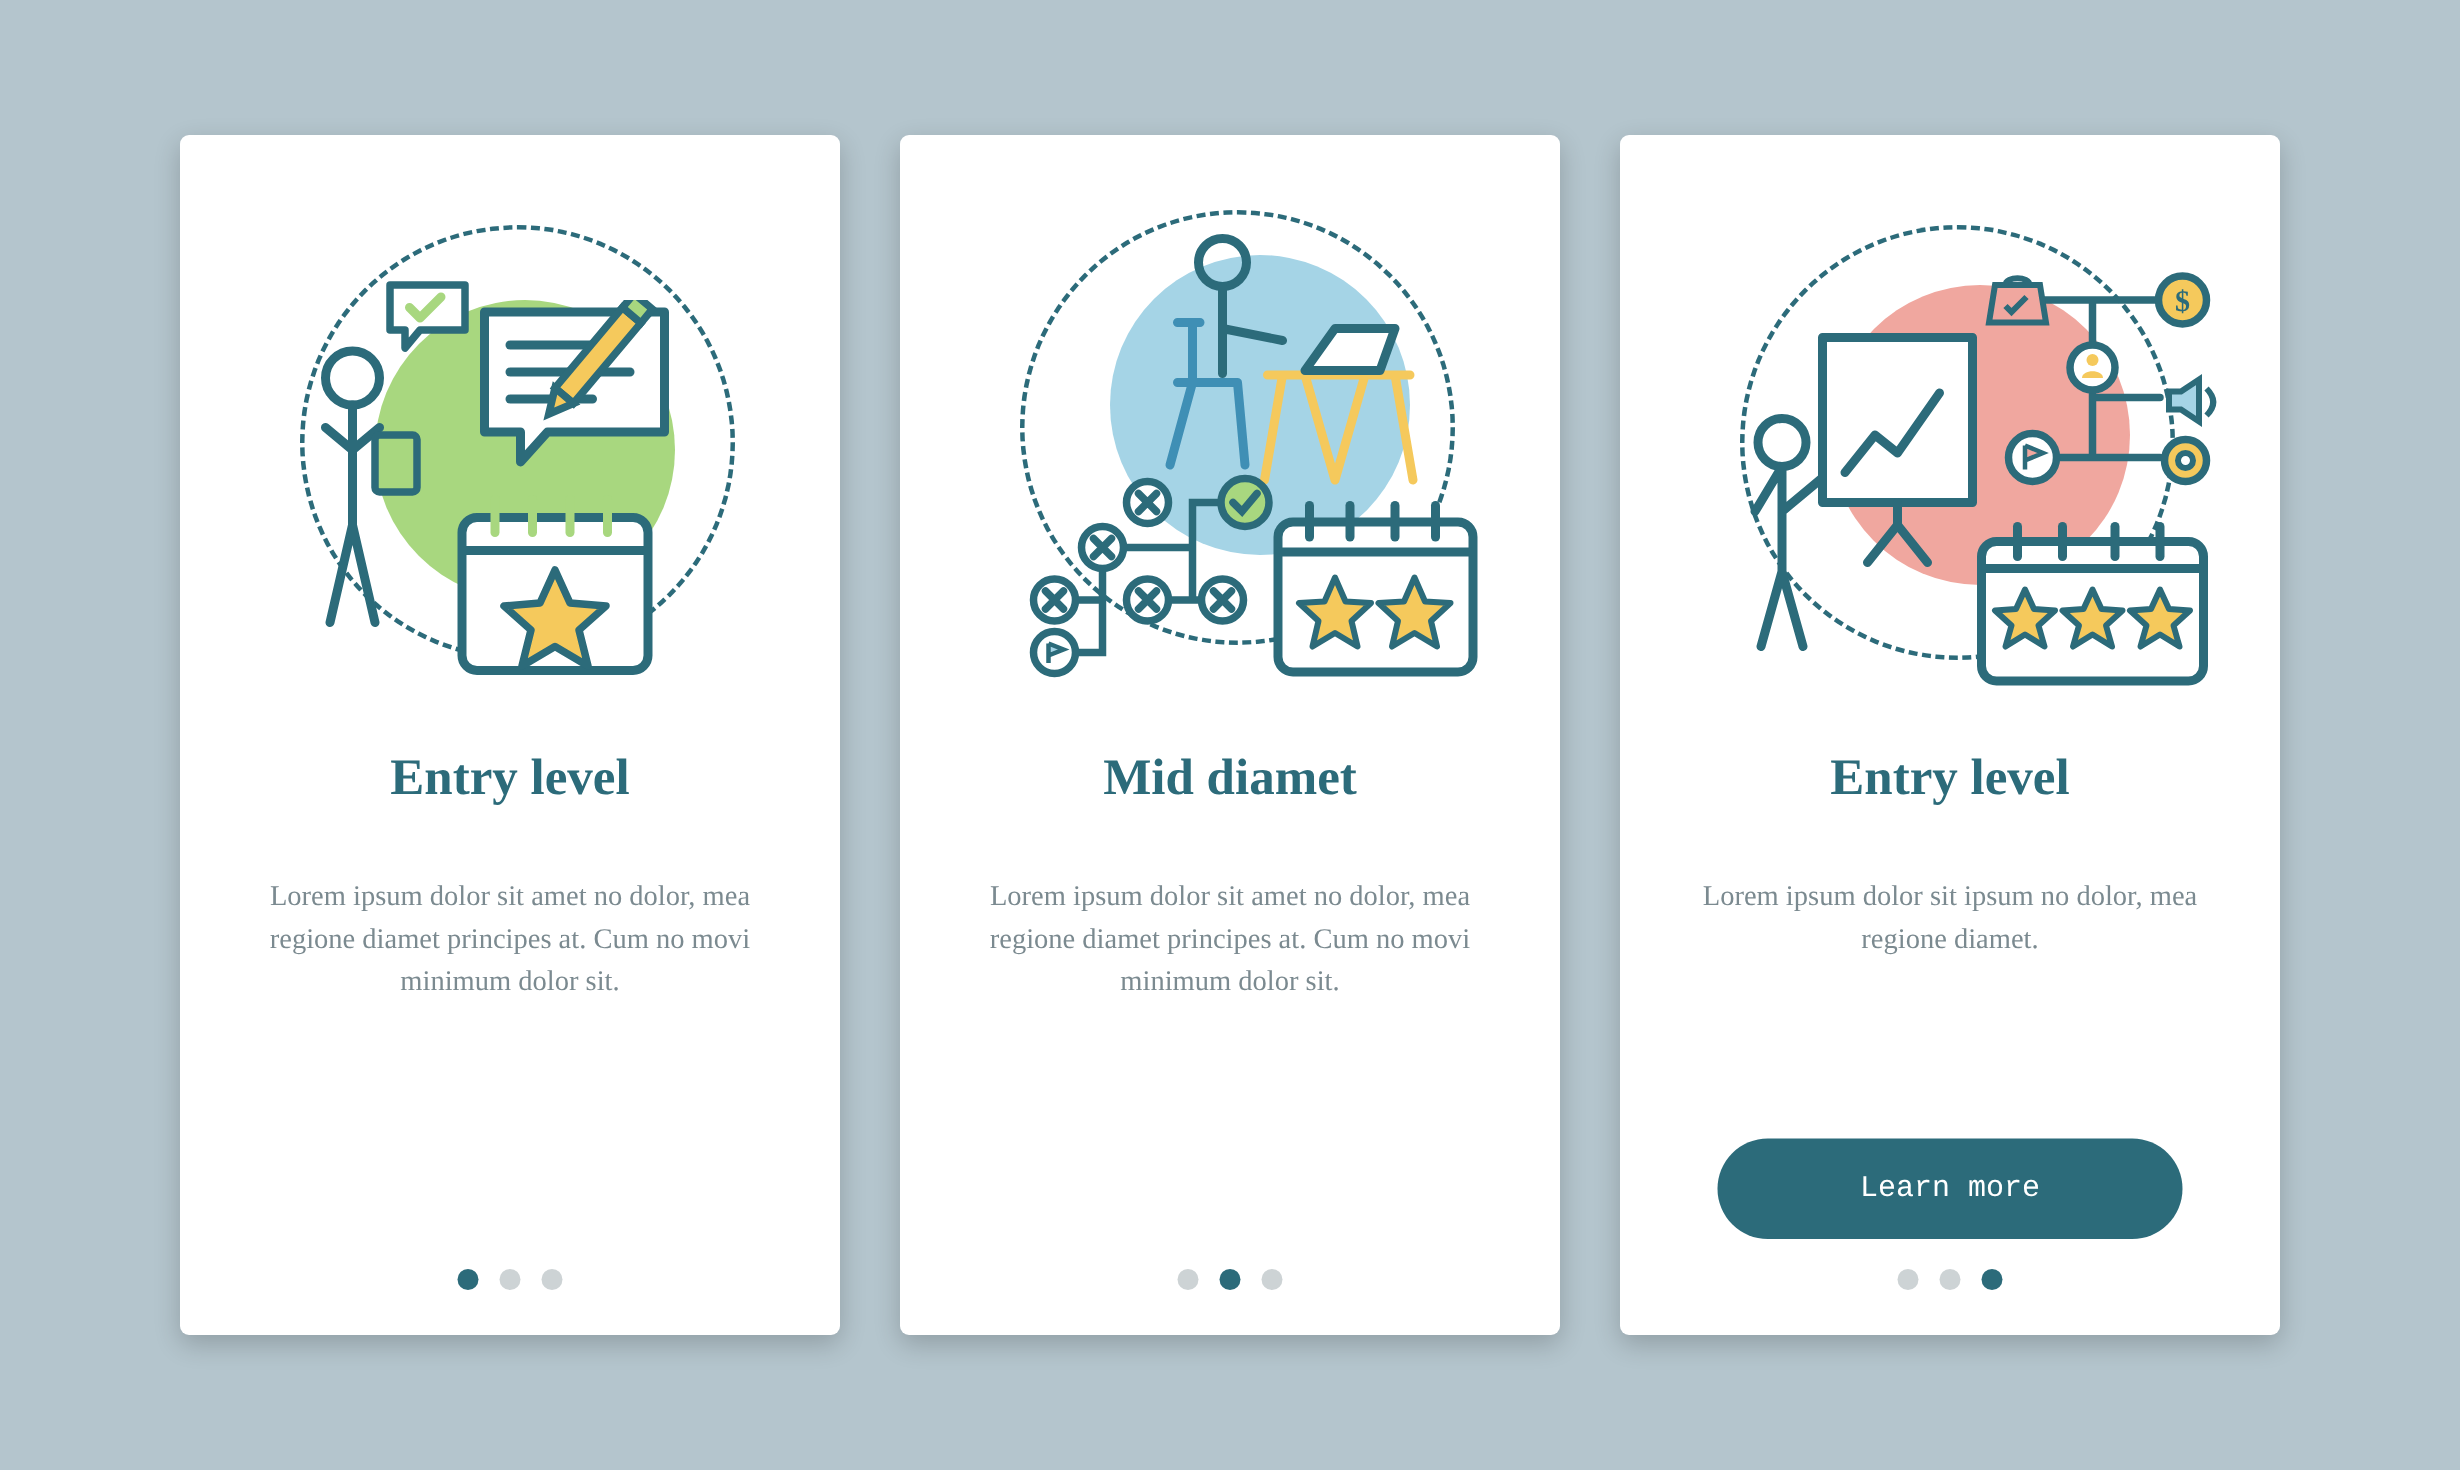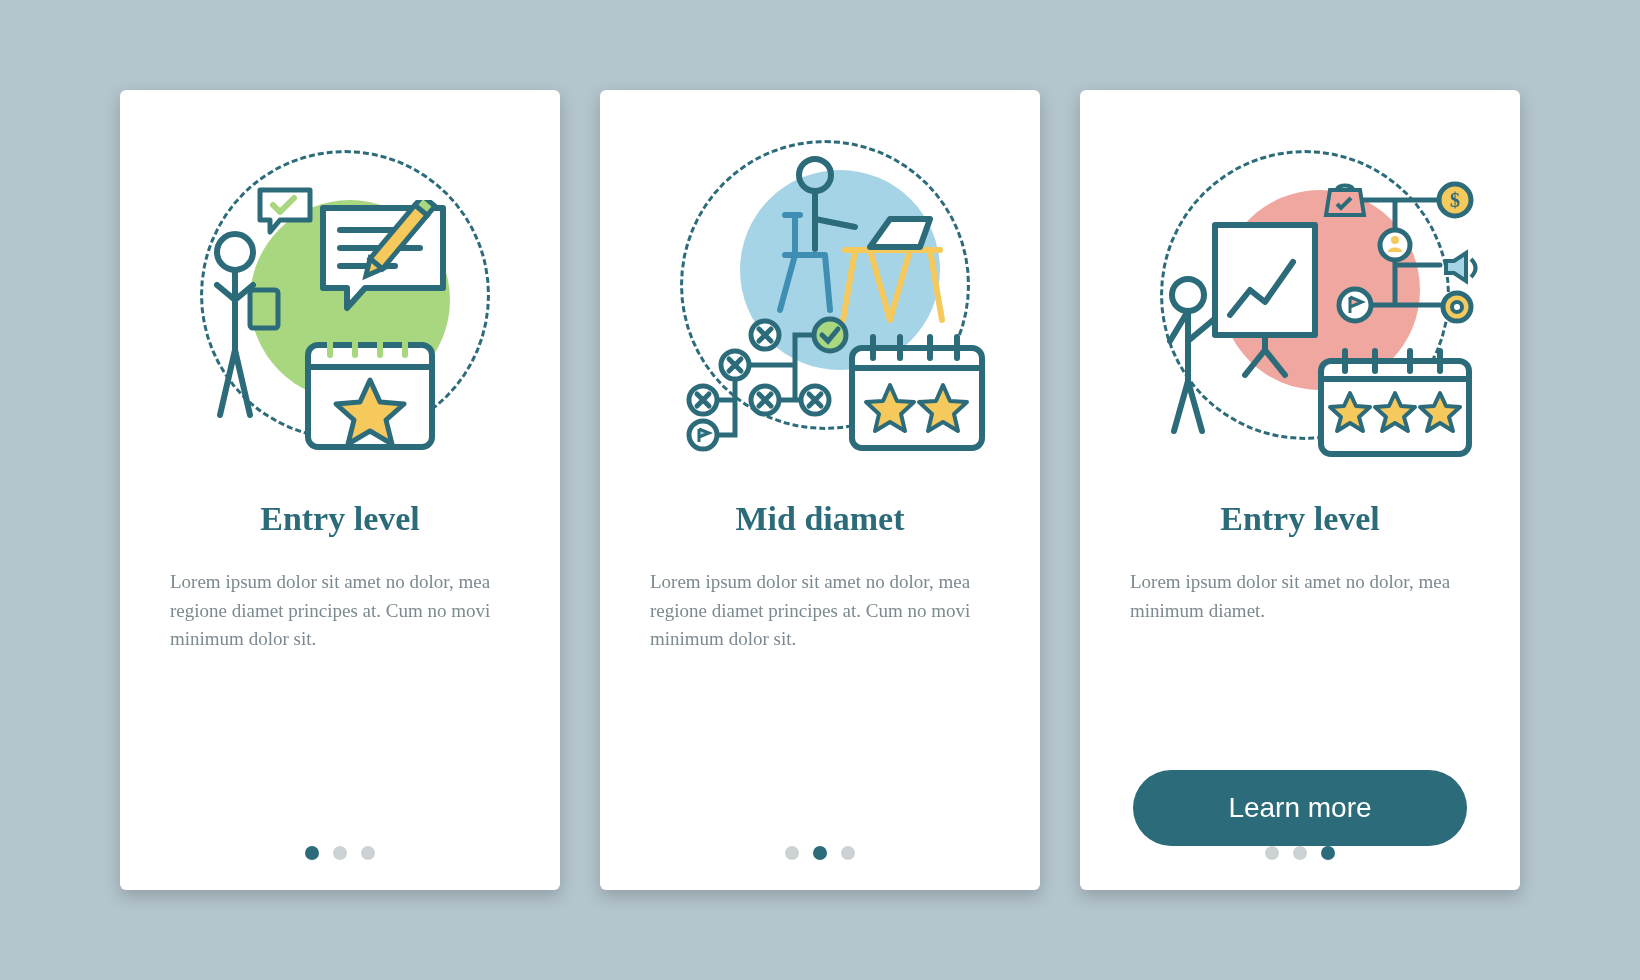--- a/index.html
+++ b/index.html
@@ -1,21 +1,21 @@
 <!DOCTYPE html>
 <html><head>
 <meta charset="utf-8">
 <style>
 *{box-sizing:border-box;margin:0;padding:0}
 body{width:1640px;height:980px;background:#b4c5cd;display:flex;align-items:center;justify-content:center;gap:40px;font-family:Georgia,'Times New Roman',serif}
 .card{width:440px;height:800px;background:#fff;border-radius:6px;box-shadow:0 6px 18px rgba(0,0,0,.2);display:flex;flex-direction:column;align-items:center;padding:40px 40px 30px}
 .illus{width:360px;height:330px;position:relative;margin-bottom:20px}
-.title{color:#2c6b7a;font-size:34px;margin:20px 0 30px;text-align:center}
-.desc{color:#7b8a90;font-size:19px;line-height:1.5;padding:0 10px;flex:1}
-.cta{background:#2c6b7a;color:#fff;border:none;border-radius:40px;padding:22px 95px;font-size:28px;font-family:Liberation Sans, sans-serif;cursor:pointer;}
+.title{color:#2c6b7a;font-size:34px;margin:20px 0 46px;text-align:center}
+.desc{color:#7b8a90;font-size:19px;line-height:1.5;text-align:center;padding:0 10px;flex:1}
+.cta{background:#2c6b7a;color:#fff;border:none;border-radius:40px;padding:22px 95px;font-size:20px;font-family:Liberation Mono, monospace;cursor:pointer;margin-bottom:20px}
 .dots{display:flex;gap:14px;justify-content:center;margin-top:auto}
 .dot{width:14px;height:14px;border-radius:50%;background:#cdd3d5}
 .dot.active{background:#2c6b7a}
 .dash-circle{position:absolute;border:3px dashed #2c6b7a;border-radius:50%}
 .bgcirc{position:absolute;border-radius:50%}
 svg{position:absolute}
 .cal{position:absolute}
 </style>
 </head>
 <body>
@@ -200,20 +200,20 @@
         </g>
       <line x1="6" y1="34" x2="154" y2="34" stroke="#2c6b7a" stroke-width="6"></line>
       <g fill="#f5c95c" stroke="#2c6b7a" stroke-width="4" stroke-linejoin="round">
         <path d="M35 48l6 13 14 1-11 10 4 14-13-8-13 8 4-14-11-10 14-1z"></path>
         <path d="M80 48l6 13 14 1-11 10 4 14-13-8-13 8 4-14-11-10 14-1z"></path>
         <path d="M125 48l6 13 14 1-11 10 4 14-13-8-13 8 4-14-11-10 14-1z"></path>
       </g>
     </svg>
   </div>
   <h2 class="title">Entry level</h2>
-  <p class="desc">Lorem ipsum dolor sit amet no dolor, mea minimum diamet.</p>
+  <p class="desc">Lorem ipsum dolor sit ipsum no dolor, mea regione diamet.</p>
   <button class="cta">Learn more</button>
   <div class="dots">
     <span class="dot"></span>
     <span class="dot"></span>
     <span class="dot active"></span>
   </div>
 </div>
 
 </body></html>

